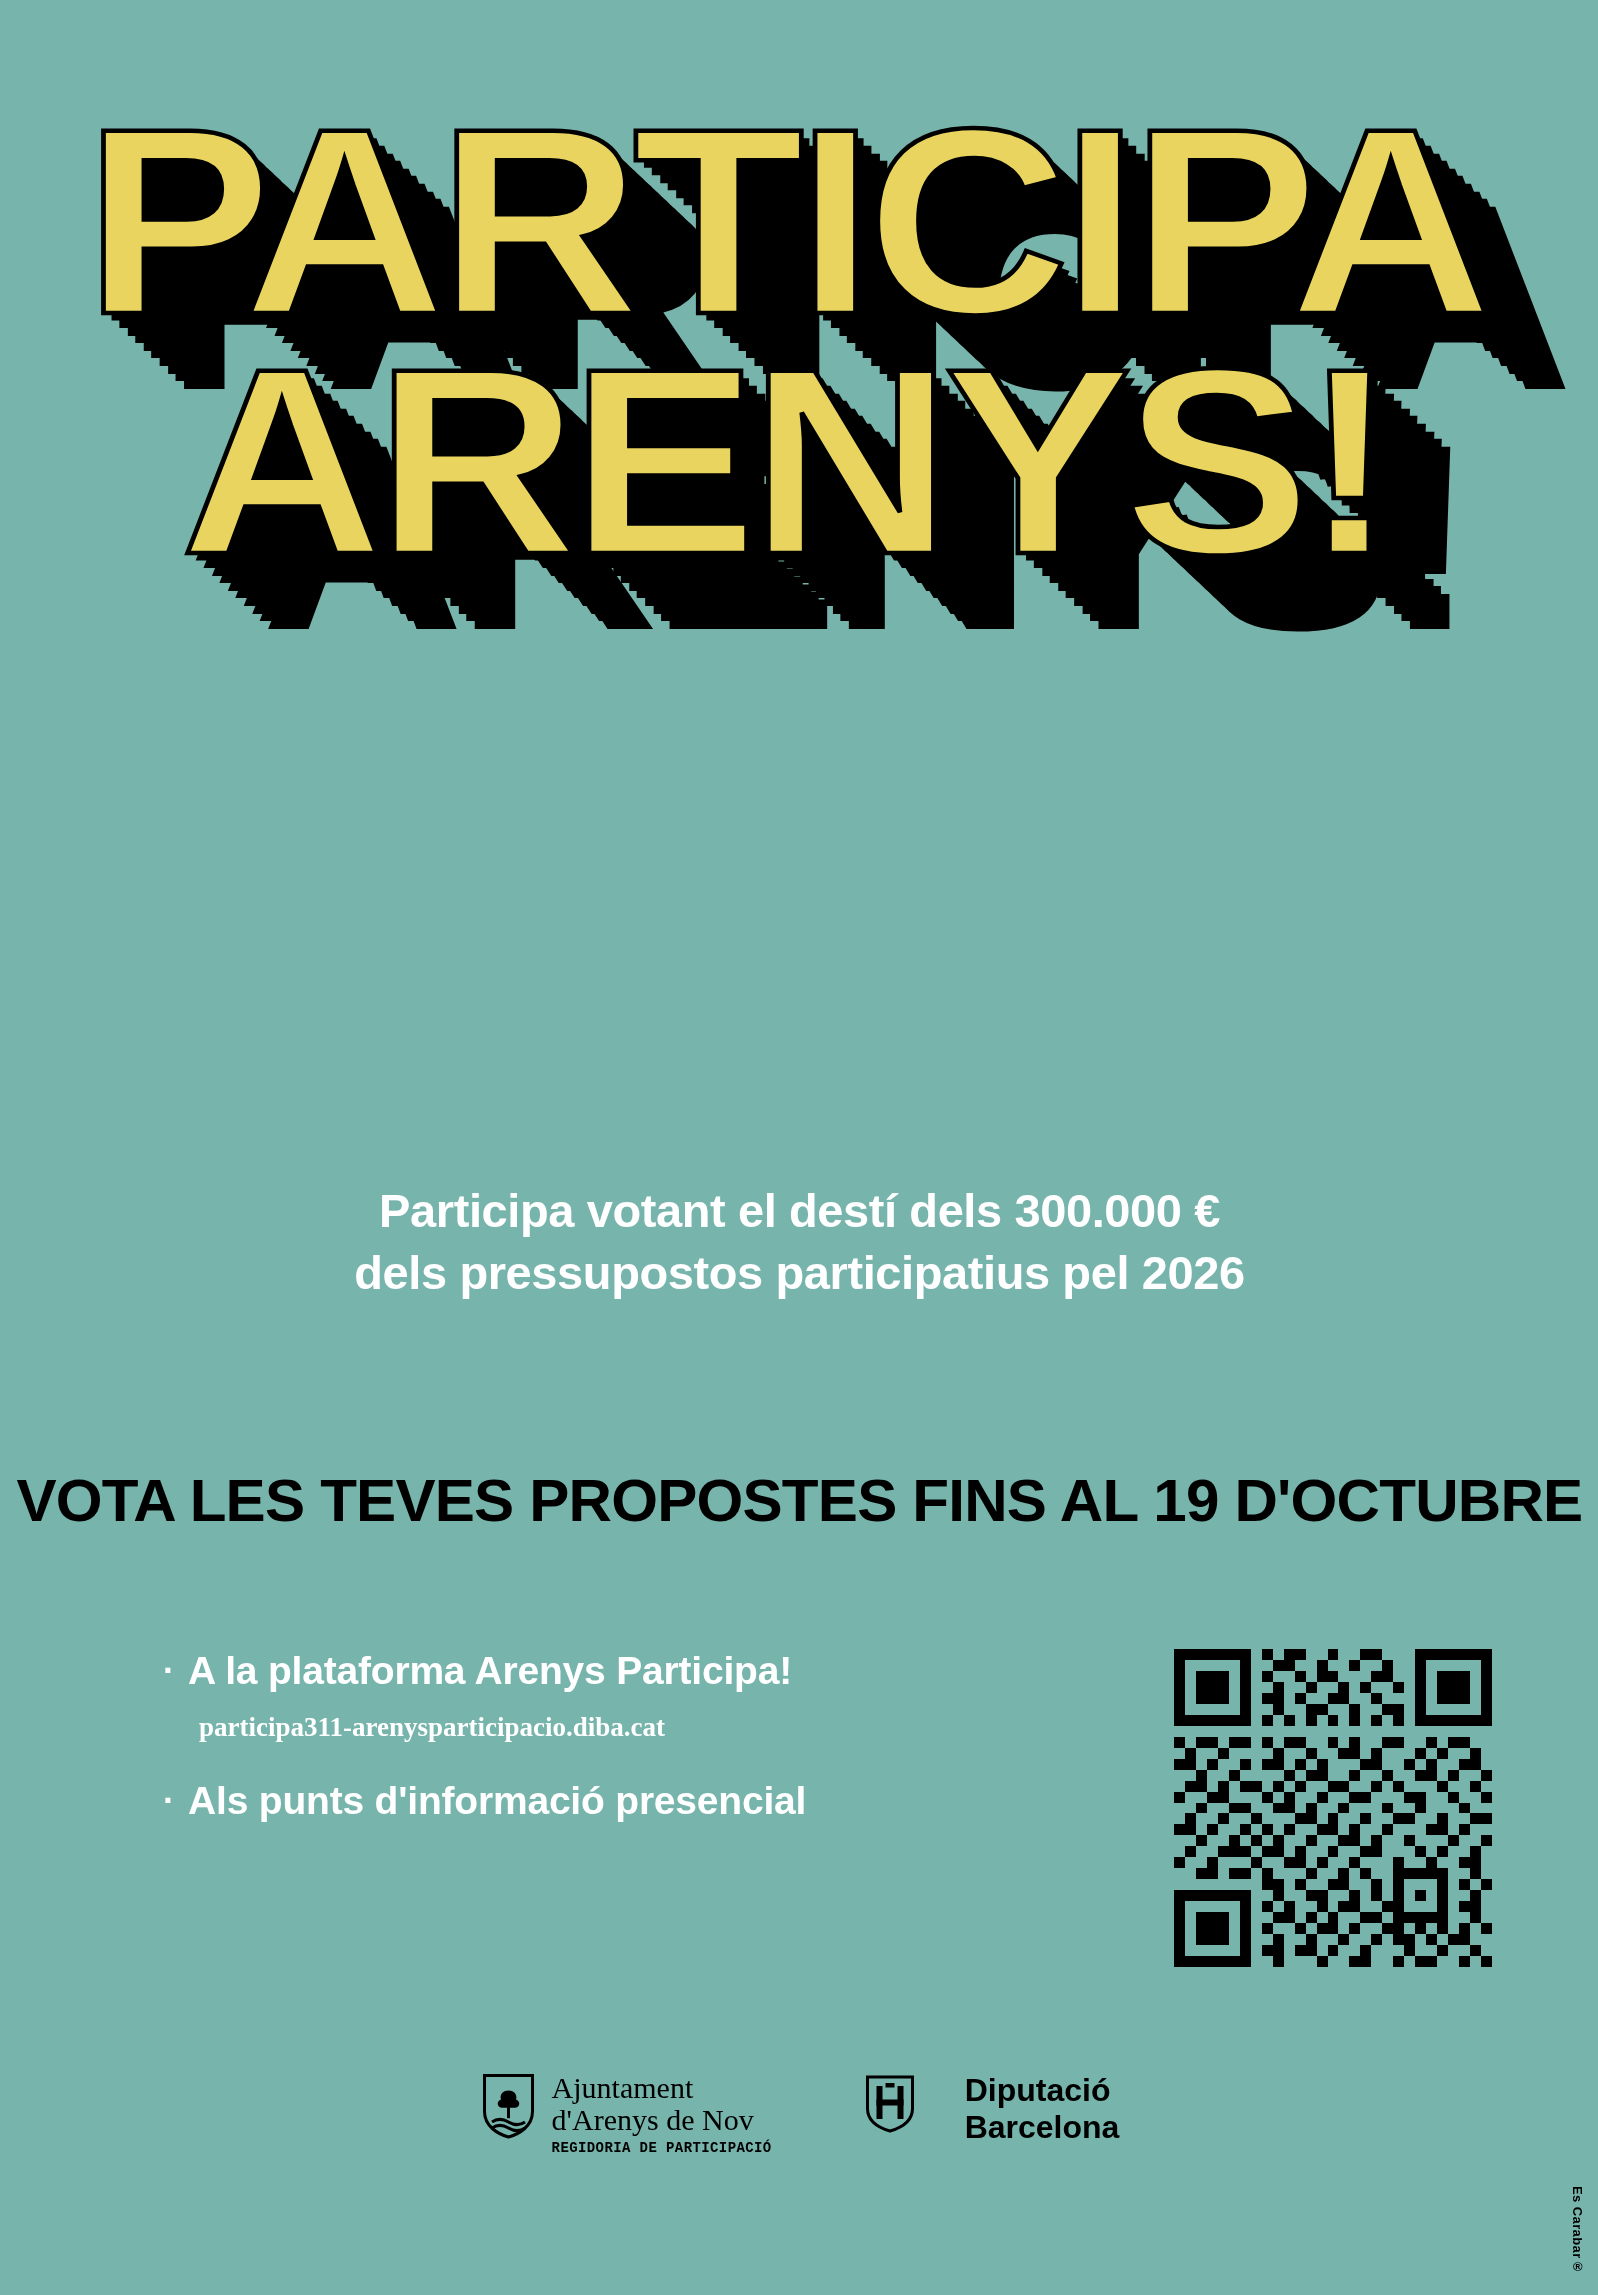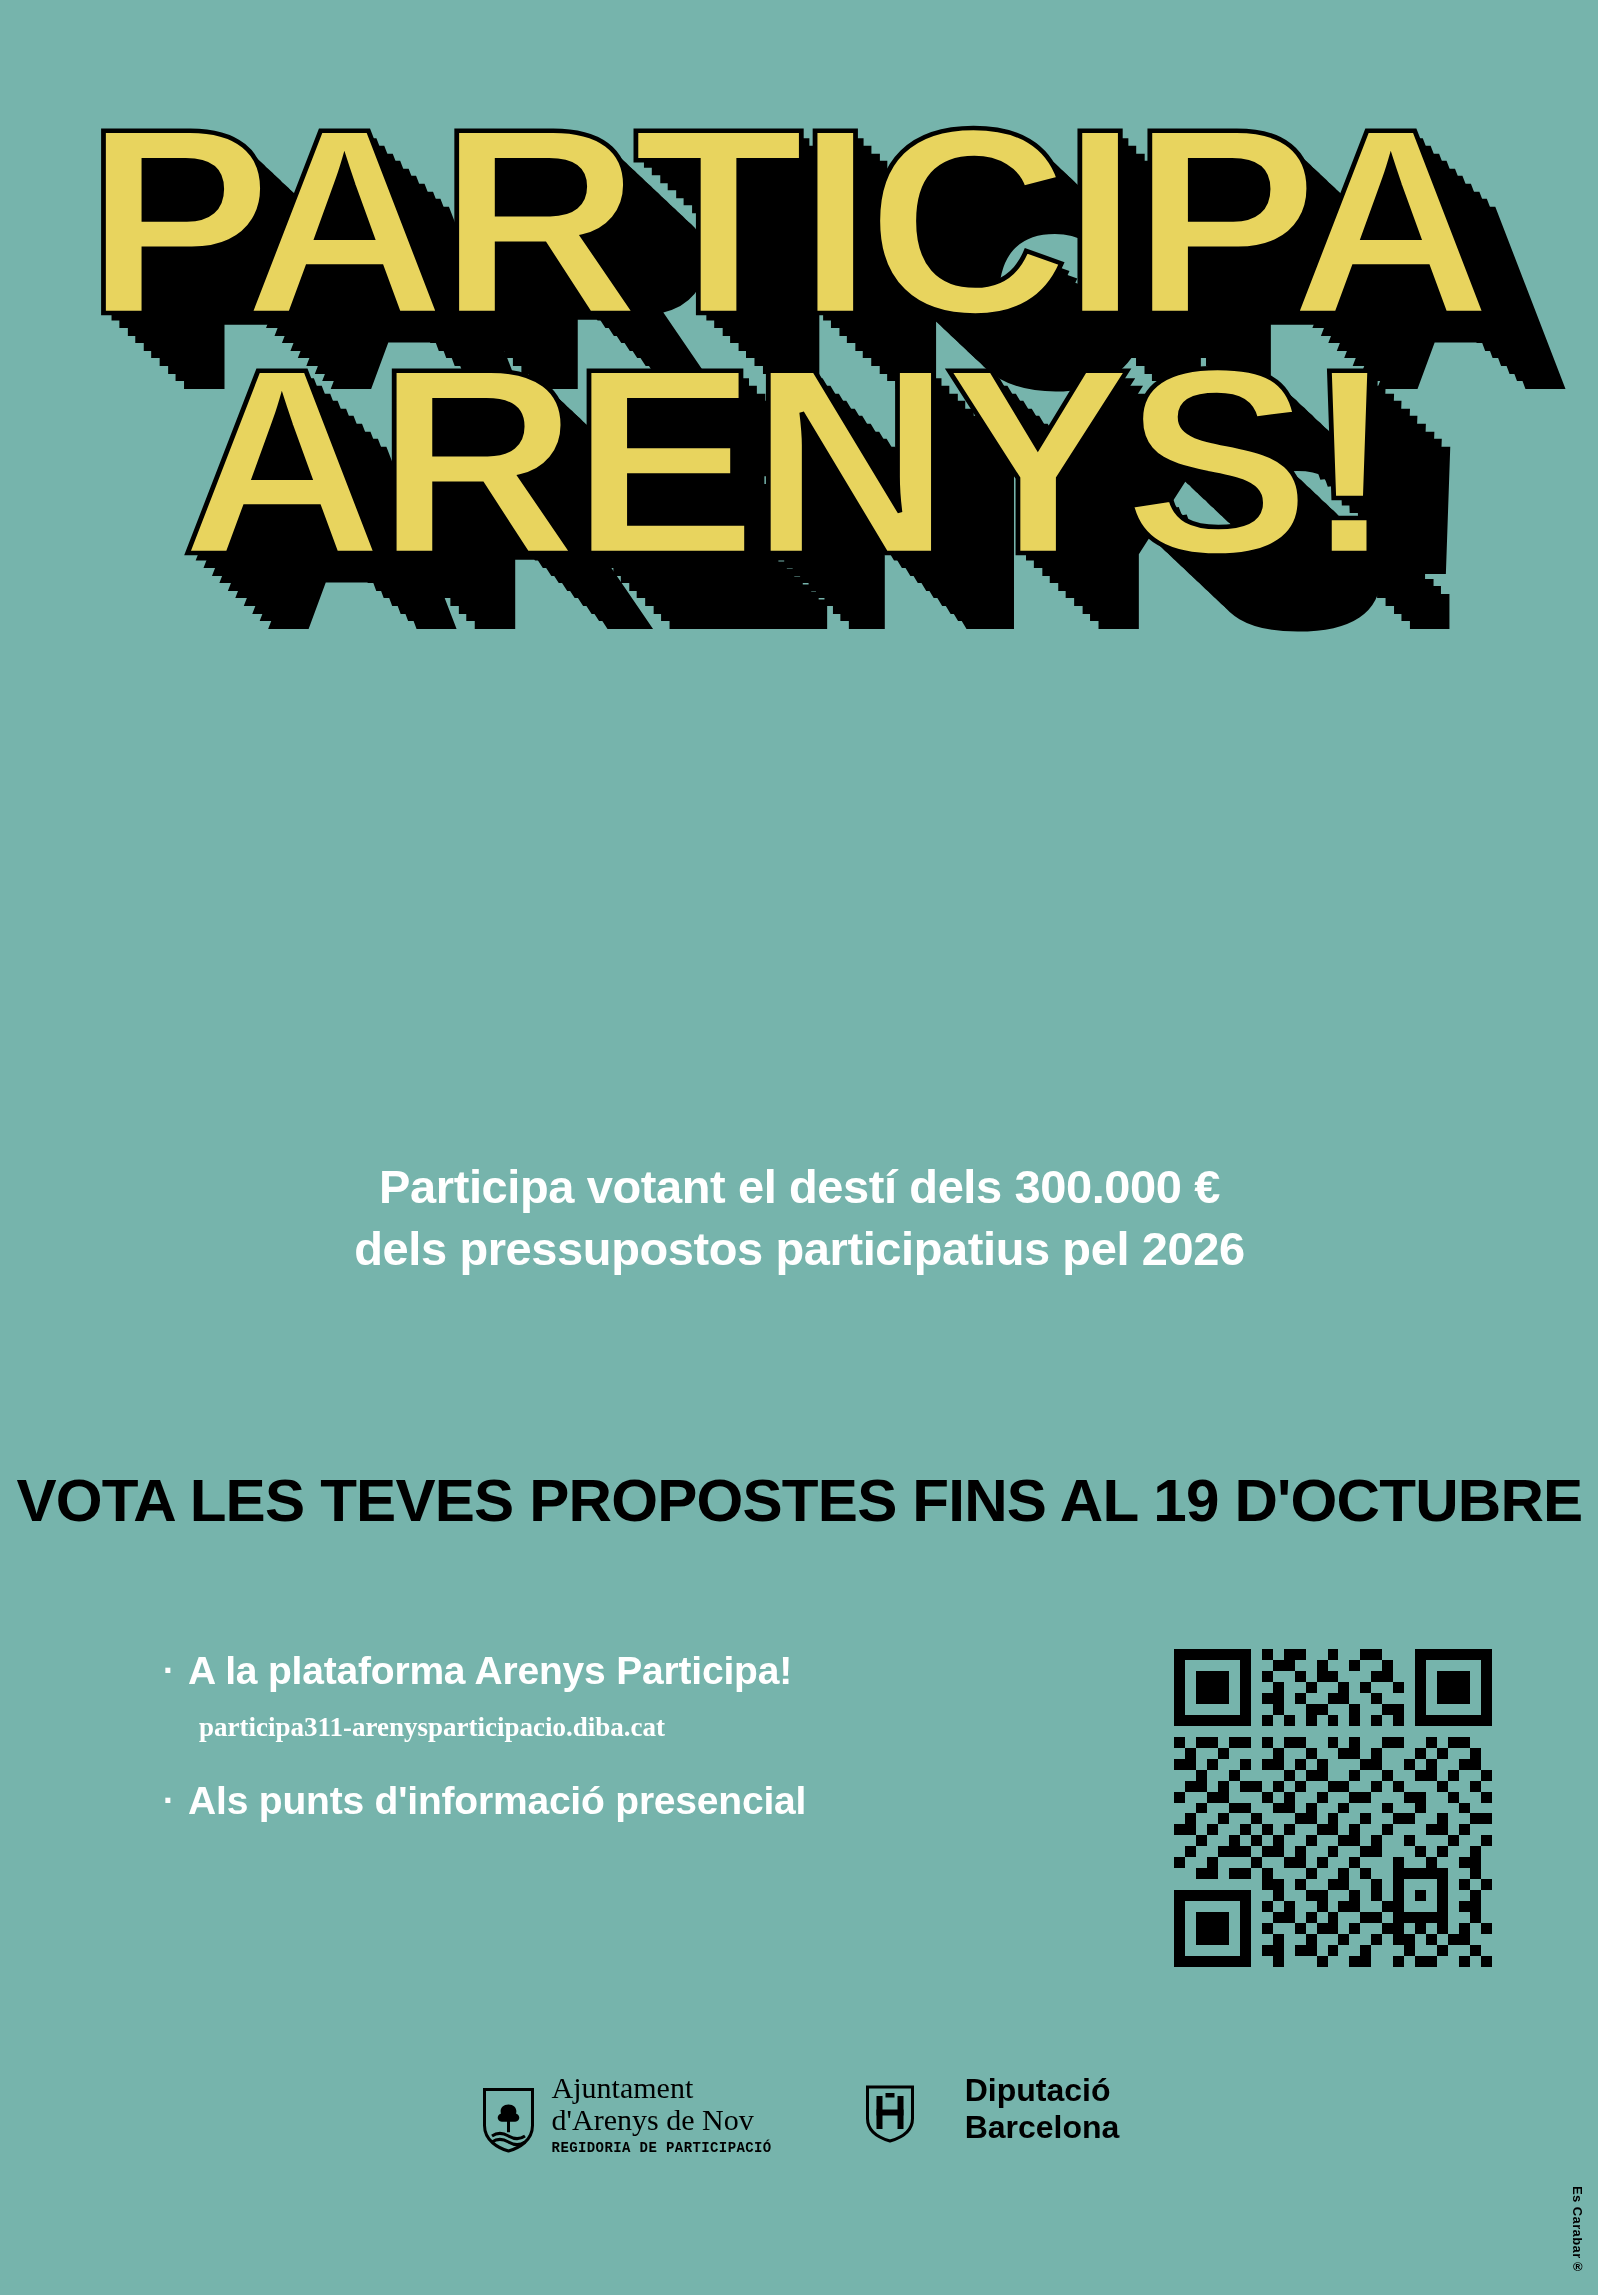--- a/index.html
+++ b/index.html
@@ -59,21 +59,21 @@
   }
   .headline-line.l2 {
     font-size: 265px;
     margin-top: 23px;
     margin-left: -30px;
   }
 
   
   .subtitle {
     position: absolute;
-    top: 1156px;
+    top: 1180px;
     left: 0;
     width: 100%;
     text-align: center;
     color: #ffffff;
     font-size: 47px;
     font-weight: 700;
     line-height: 1.32;
     letter-spacing: -0.4px;
     padding: 0 106px;
     box-sizing: border-box;
@@ -155,21 +155,21 @@
     top: 2072px;
     left: 0;
     width: 100%;
     display: flex;
     justify-content: center;
     align-items: flex-start;
     gap: 91px;
   }
   .logo-group {
     display: flex;
-    align-items: flex-end;
+    align-items: flex-start;
     gap: 15px;
     color: #000;
   }
   .logo-text-a {
     line-height: 1.05;
   }
   .logo-text-a .l1 {
     font-family: "Liberation Serif", serif;
     font-size: 30px;
     font-weight: 400;

